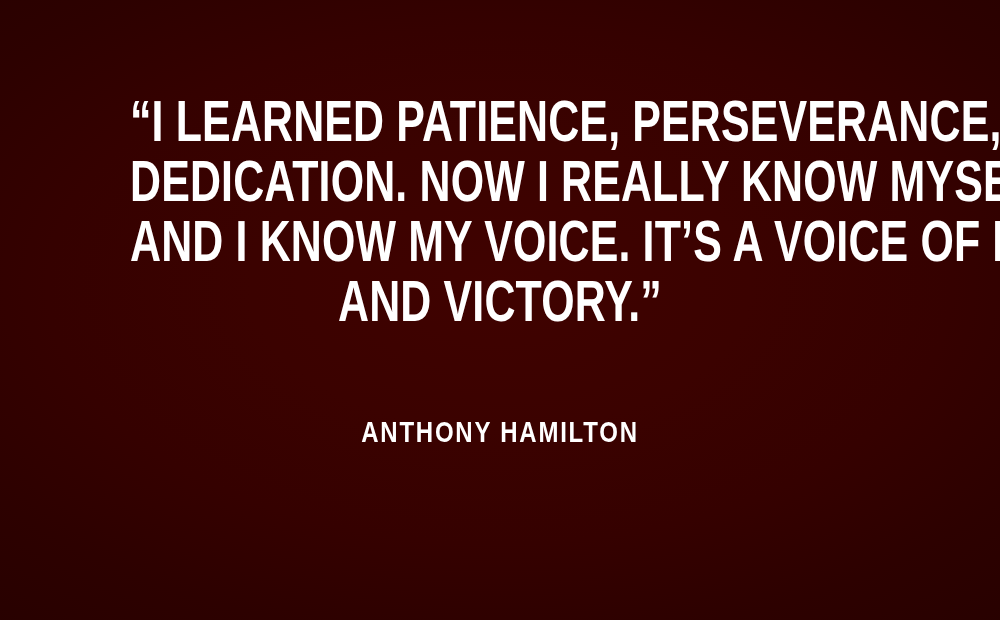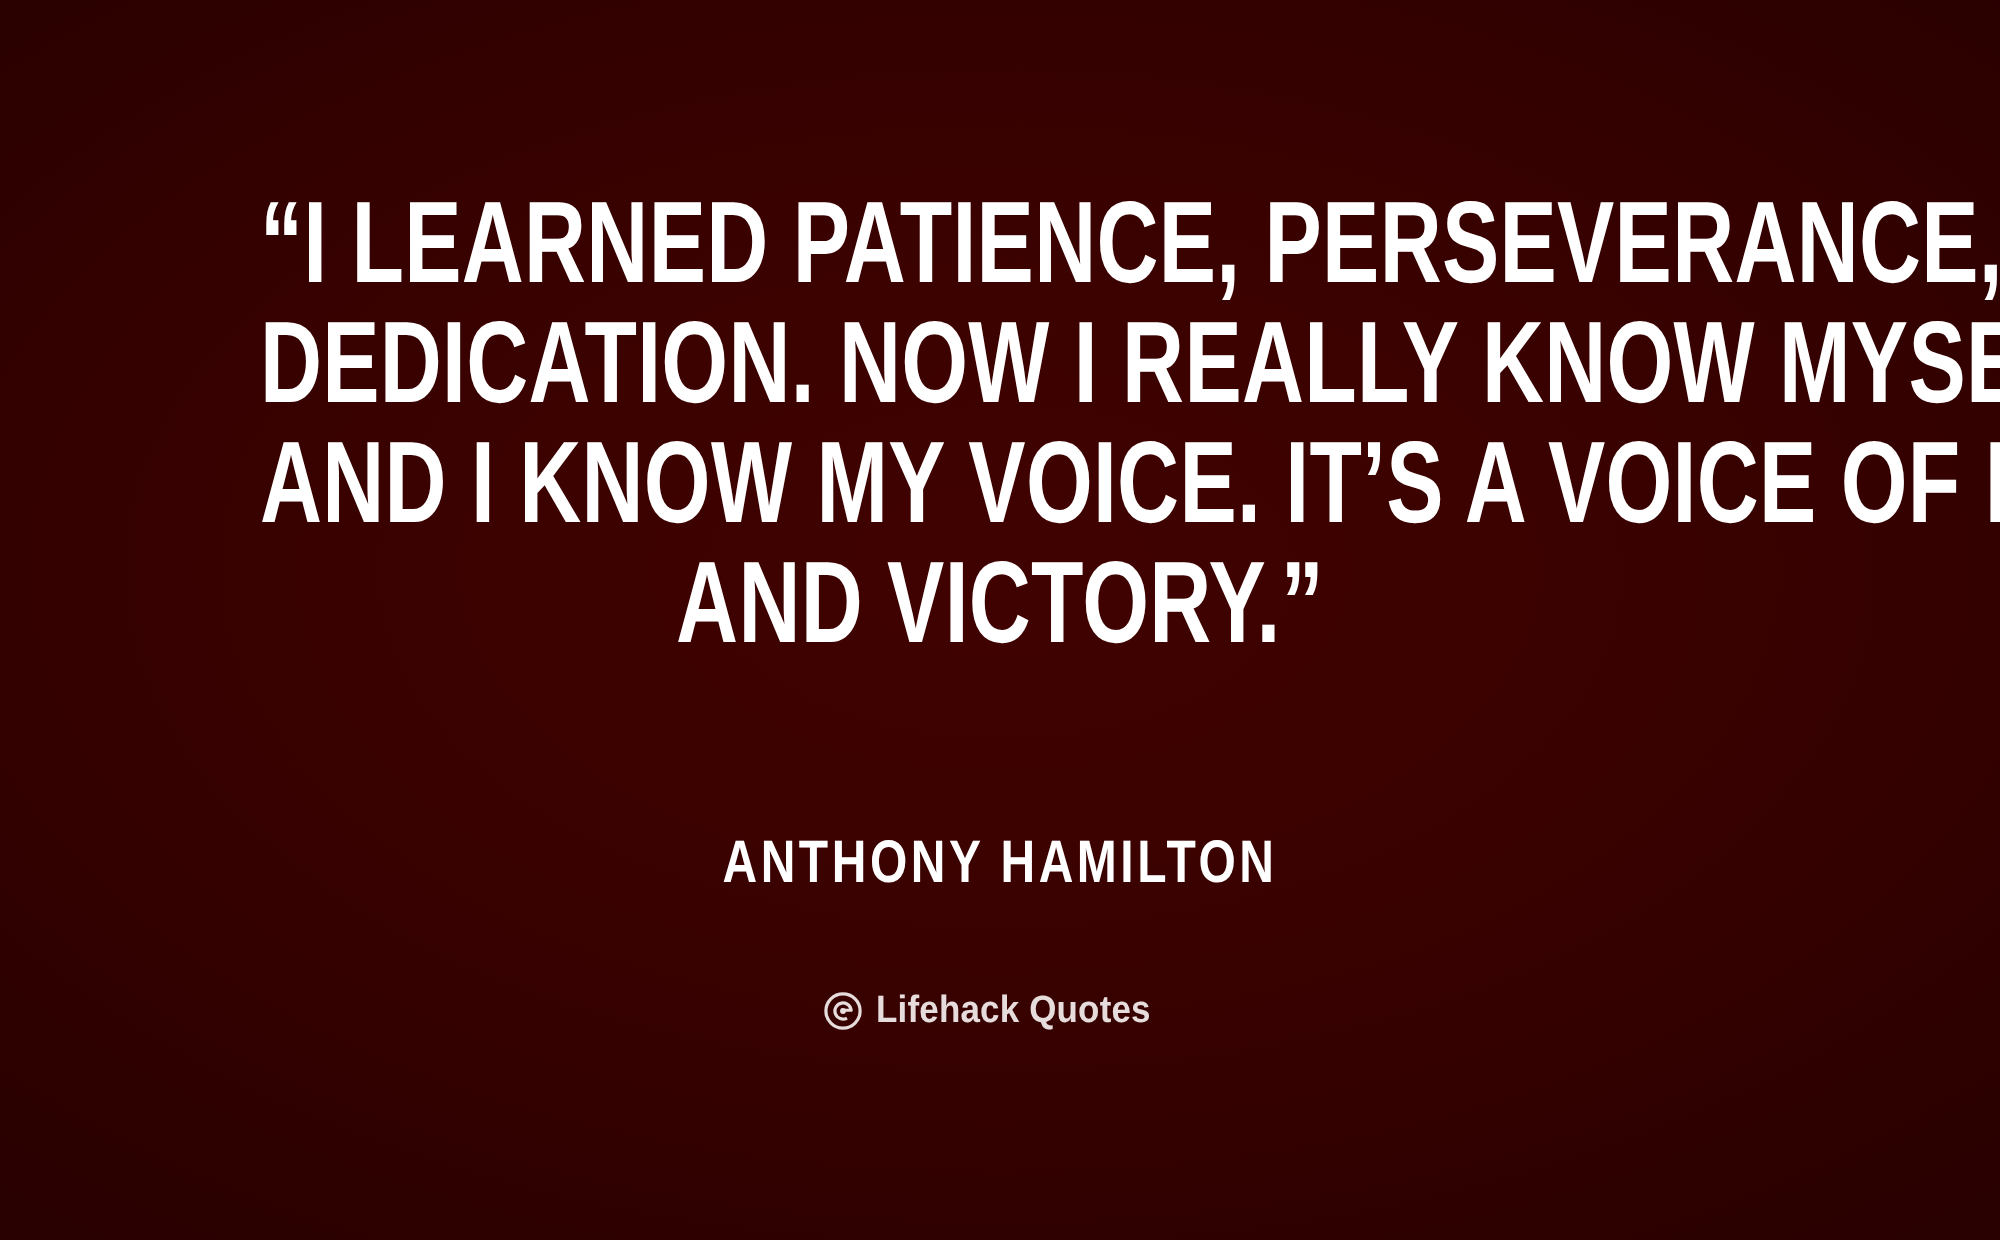--- a/index.html
+++ b/index.html
@@ -111,23 +111,14 @@
 
   <div id="quote-block">
     <span class="quote-line">“I LEARNED PATIENCE, PERSEVERANCE, AND</span>
     <span class="quote-line">DEDICATION. NOW I REALLY KNOW MYSELF,</span>
     <span class="quote-line">AND I KNOW MY VOICE. IT’S A VOICE OF PAIN</span>
     <span class="quote-line">AND VICTORY.”</span>
   </div>
 
   <div id="author">ANTHONY HAMILTON</div>
 
-  <div id="footer-brand">
-    <svg id="brand-logo-icon" viewBox="0 0 40 40" xmlns="http://www.w3.org/2000/svg">
-      <circle cx="20" cy="20" r="18" fill="none" stroke="#e6dcdb" stroke-width="3.4"></circle>
-      <path d="M28.5 20 A8.5 8.5 0 1 0 24.2 27.4" fill="none" stroke="#e6dcdb" stroke-width="3.4" stroke-linecap="butt"></path>
-      <rect x="18.2" y="17.6" width="11.5" height="3.2" fill="#e6dcdb"></rect>
-      <circle cx="20" cy="20" r="3.1" fill="#e6dcdb"></circle>
-    </svg>
-    <span id="brand-name">Lifehack Quotes</span>
-  </div>
 
 </div>
 
 </body></html>

